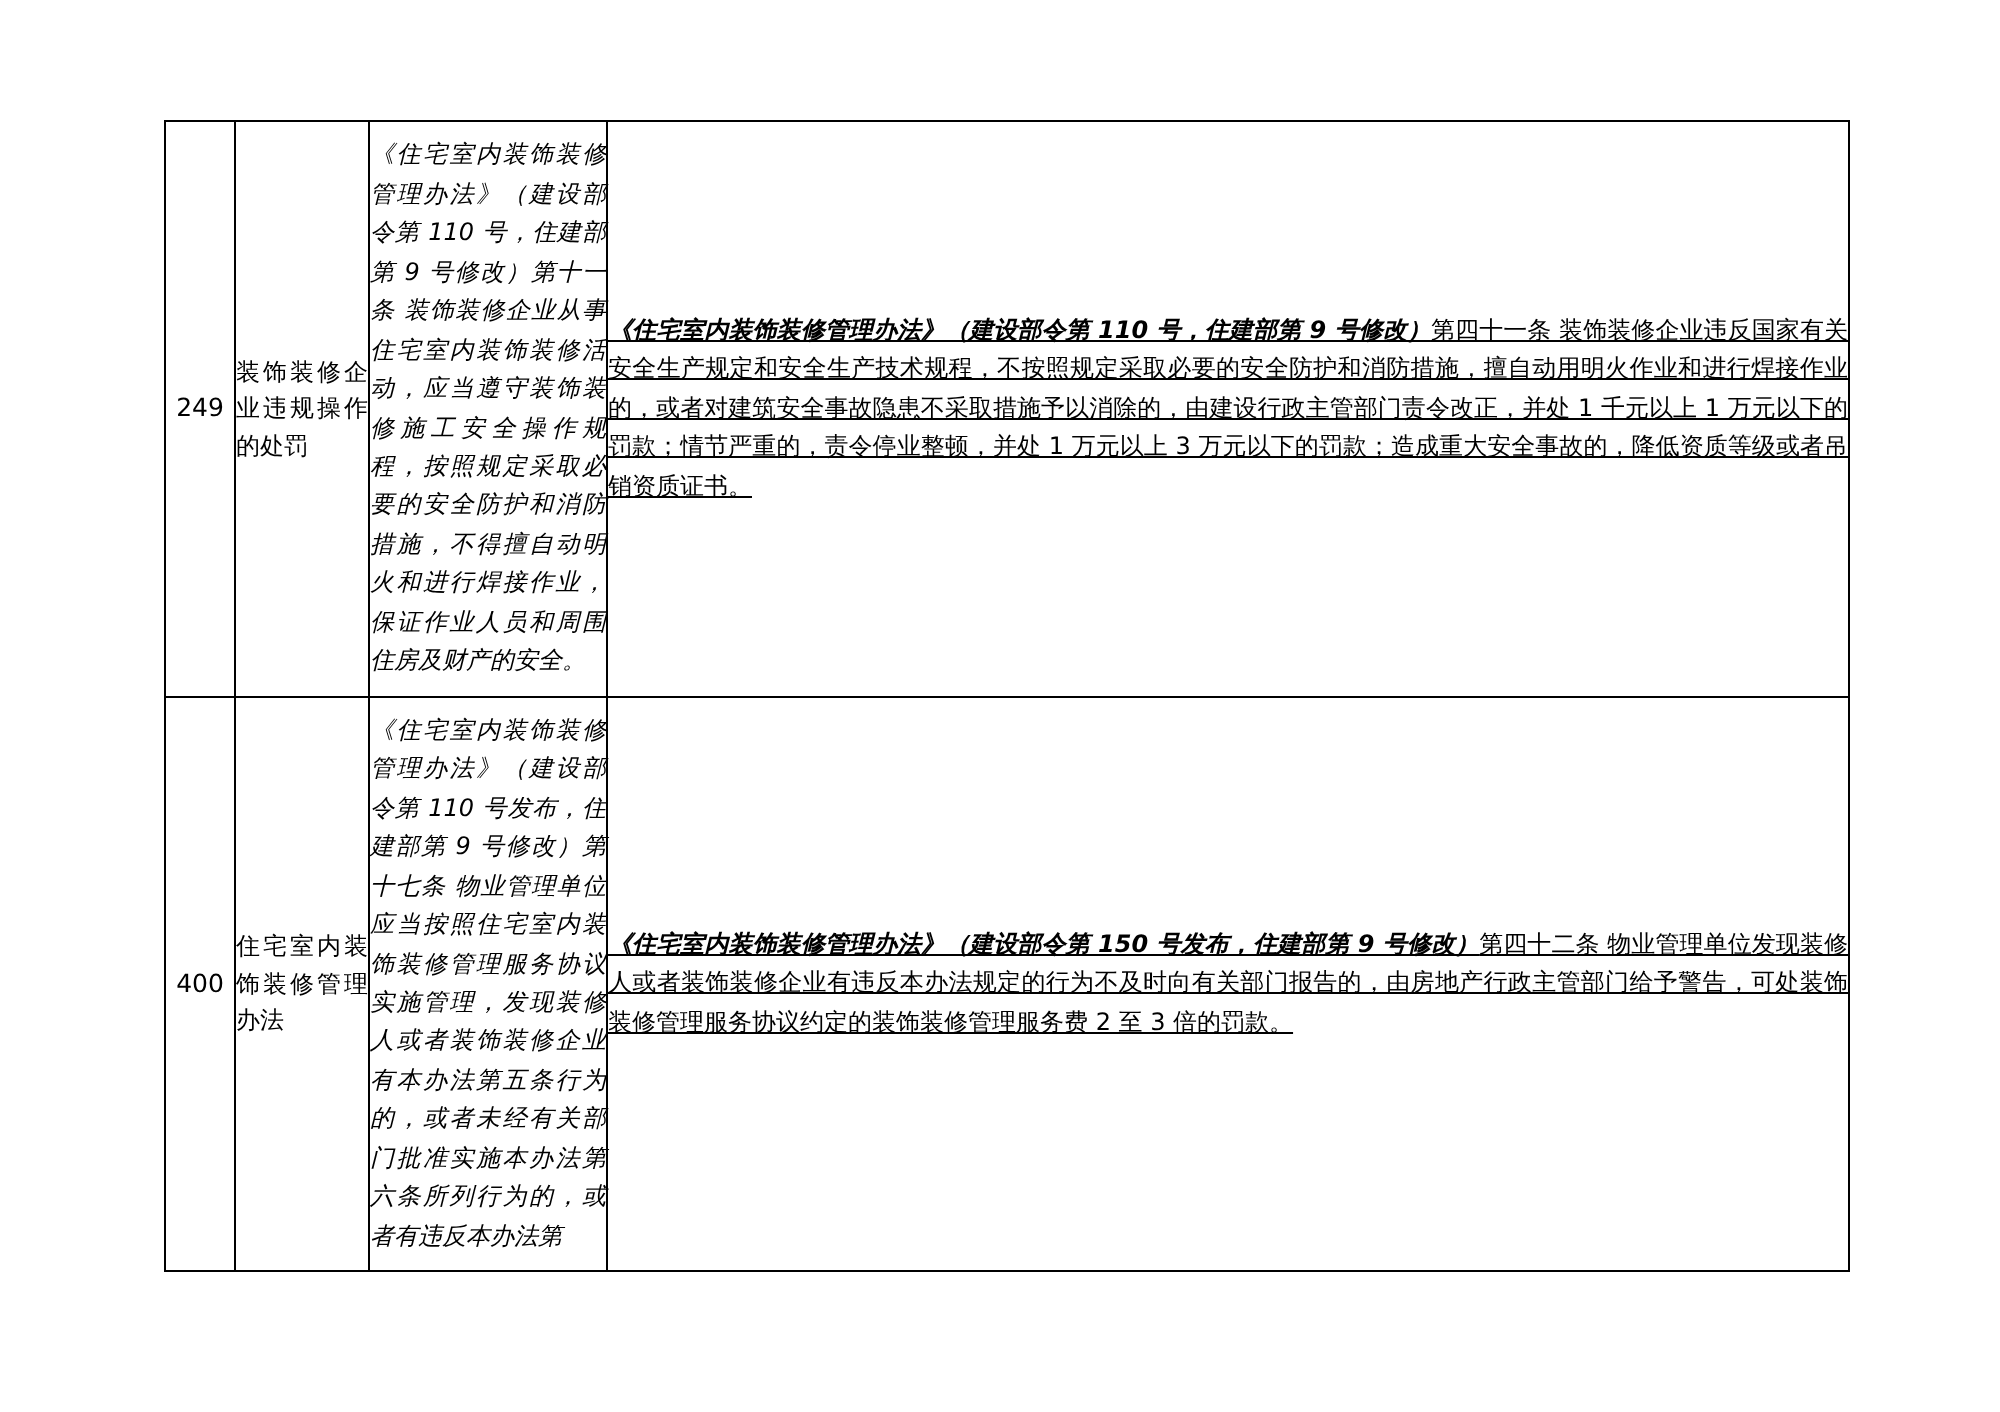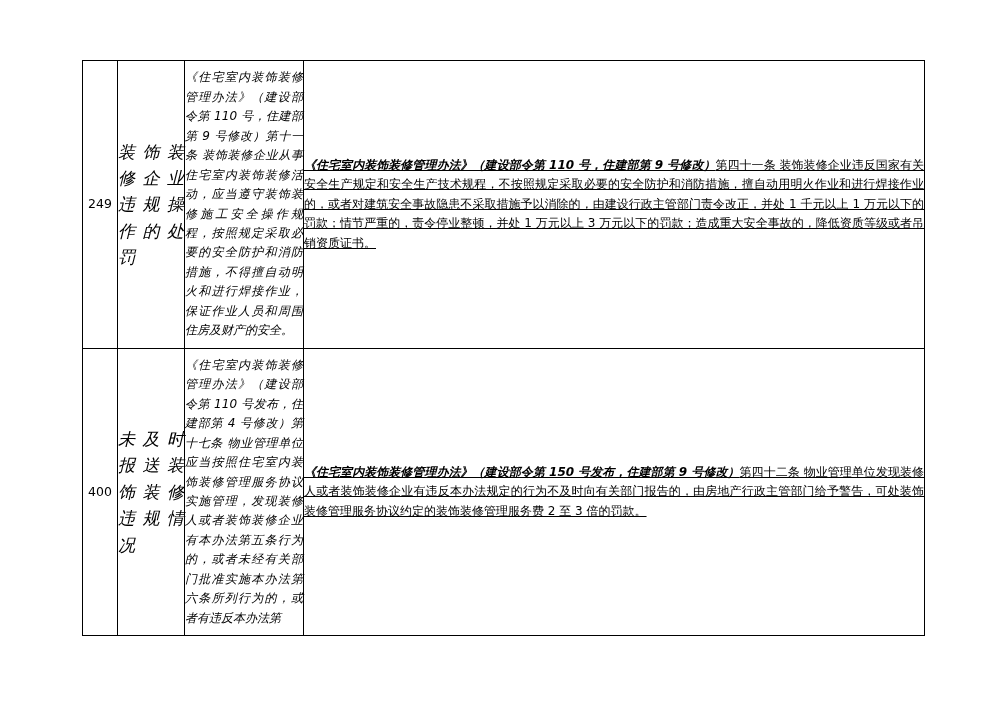--- a/index.html
+++ b/index.html
@@ -38,26 +38,25 @@
   .col-basis { width: 118px; }
   .col-content { width: 620px; }
 
   .cell-no {
     text-align: center;
     font-size: 12.5px;
     line-height: 1.5;
     font-family: "DejaVu Sans", "Liberation Sans", sans-serif;
   }
   .cell-item {
-    font-size: 17px;
+    font-size: 12px;
     line-height: 1.55;
     padding: 2px 1px;
     text-align: justify;
     word-break: break-all;
-    font-style: italic;
   }
   .cell-basis {
     font-size: 12px;
     line-height: 1.62;
     padding: 3px 3px 3px 4px;
     vertical-align: top;
     text-align: justify;
     word-break: break-all;
     font-style: italic;
     margin-left: 48px;
@@ -87,21 +86,21 @@
       <tr class="row-249">
         <td class="col-no cell-no">249</td>
         <td class="col-item cell-item">装饰装修企业违规操作的处罚</td>
         <td class="col-basis cell-basis">《住宅室内装饰装修管理办法》（建设部令第 110 号，住建部第 9 号修改）第十一条 装饰装修企业从事住宅室内装饰装修活动，应当遵守装饰装修施工安全操作规程，按照规定采取必要的安全防护和消防措施，不得擅自动明火和进行焊接作业，保证作业人员和周围住房及财产的安全。</td>
         <td class="col-content cell-content">
           <span class="lead">《住宅室内装饰装修管理办法》（建设部令第 110 号，住建部第 9 号修改）</span><span>第四十一条 装饰装修企业违反国家有关安全生产规定和安全生产技术规程，不按照规定采取必要的安全防护和消防措施，擅自动用明火作业和进行焊接作业的，或者对建筑安全事故隐患不采取措施予以消除的，由建设行政主管部门责令改正，并处 1 千元以上 1 万元以下的罚款；情节严重的，责令停业整顿，并处 1 万元以上 3 万元以下的罚款；造成重大安全事故的，降低资质等级或者吊销资质证书。</span>
         </td>
       </tr>
       <tr class="row-250">
         <td class="col-no cell-no">400</td>
-        <td class="col-item cell-item">未及时报送装饰装修违规情况</td>
-        <td class="col-basis cell-basis">《住宅室内装饰装修管理办法》（建设部令第 110 号发布，住建部第 4 号修改）第十七条 物业管理单位应当按照住宅室内装饰装修管理服务协议实施管理，发现装修人或者装饰装修企业有本办法第五条行为的，或者未经有关部门批准实施本办法第六条所列行为的，或者有违反本办法第</td>
+        <td class="col-item cell-item">住宅室内装饰装修管理办法</td>
+        <td class="col-basis cell-basis">《住宅室内装饰装修管理办法》（建设部令第 110 号发布，住建部第 9 号修改）第十七条 物业管理单位应当按照住宅室内装饰装修管理服务协议实施管理，发现装修人或者装饰装修企业有本办法第五条行为的，或者未经有关部门批准实施本办法第六条所列行为的，或者有违反本办法第</td>
         <td class="col-content cell-content">
           <span class="lead">《住宅室内装饰装修管理办法》（建设部令第 150 号发布，住建部第 9 号修改）</span><span>第四十二条 物业管理单位发现装修人或者装饰装修企业有违反本办法规定的行为不及时向有关部门报告的，由房地产行政主管部门给予警告，可处装饰装修管理服务协议约定的装饰装修管理服务费 2 至 3 倍的罚款。</span>
         </td>
       </tr>
     </tbody>
   </table>
 </div>
 
 </body></html>

